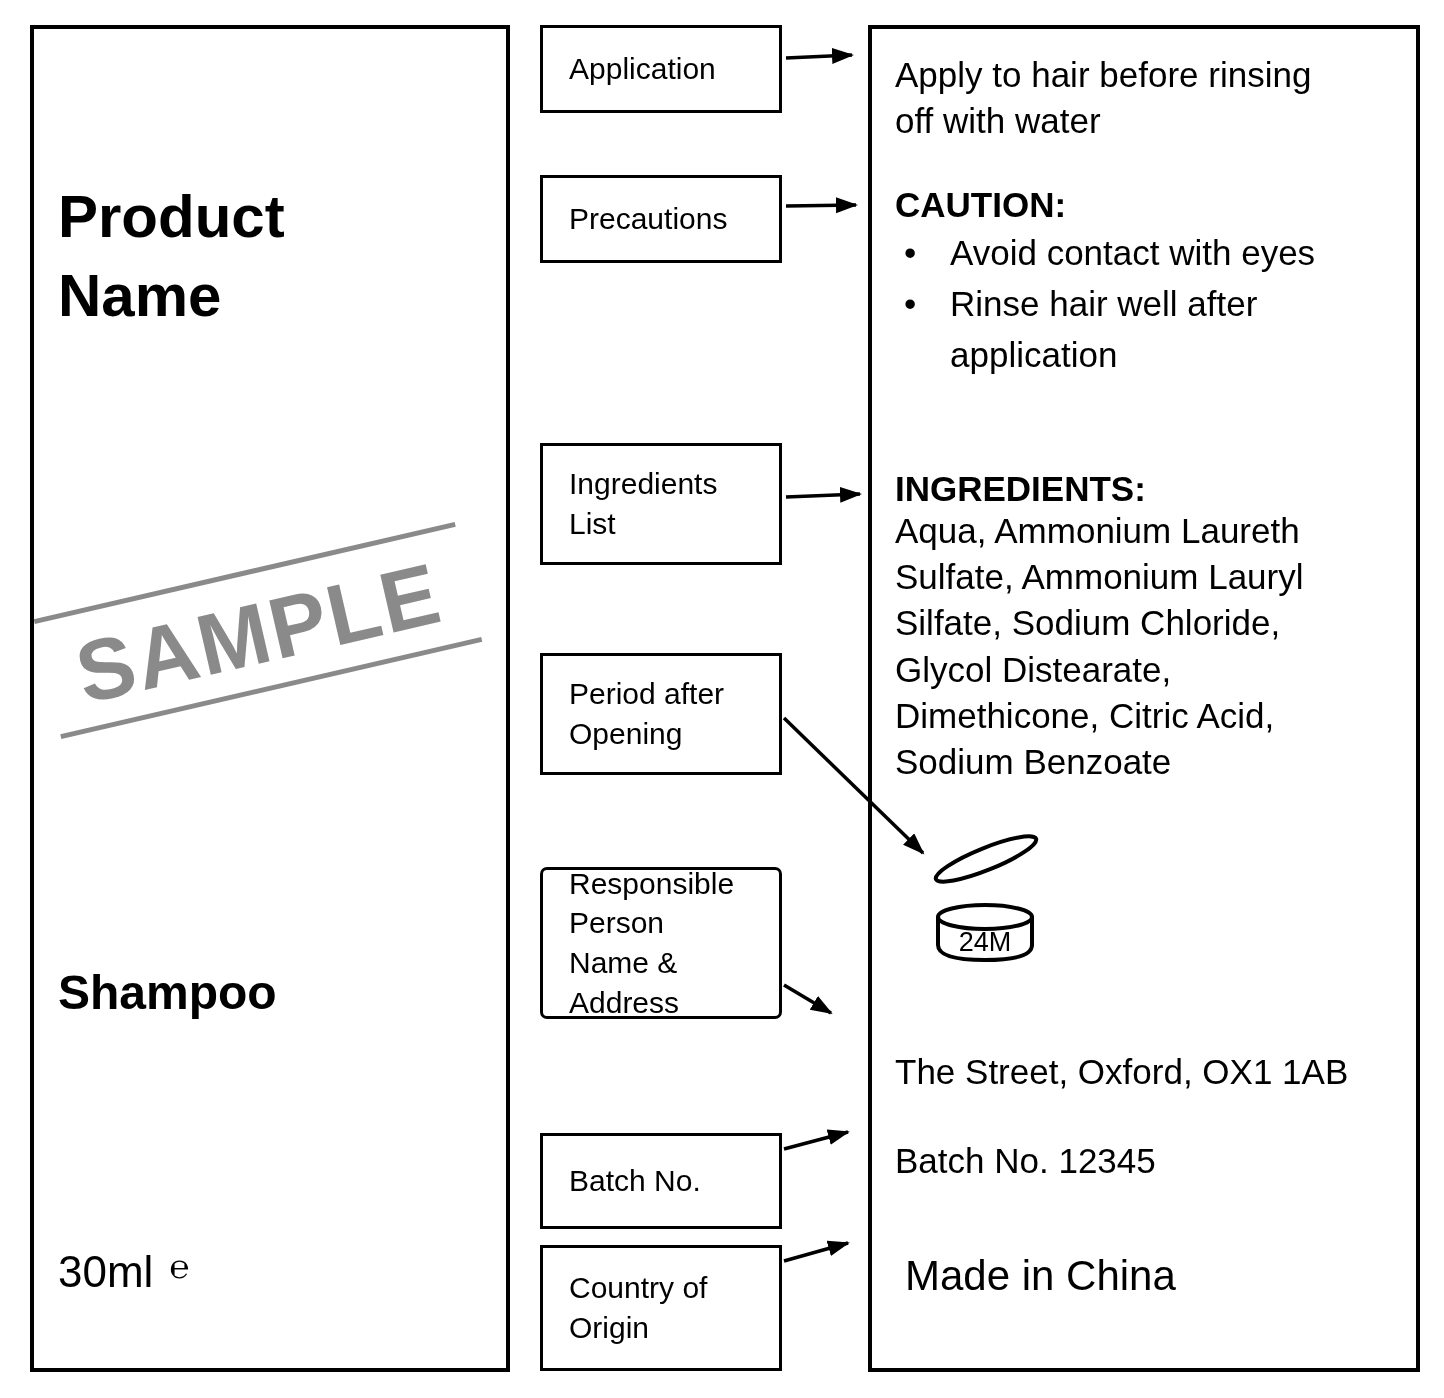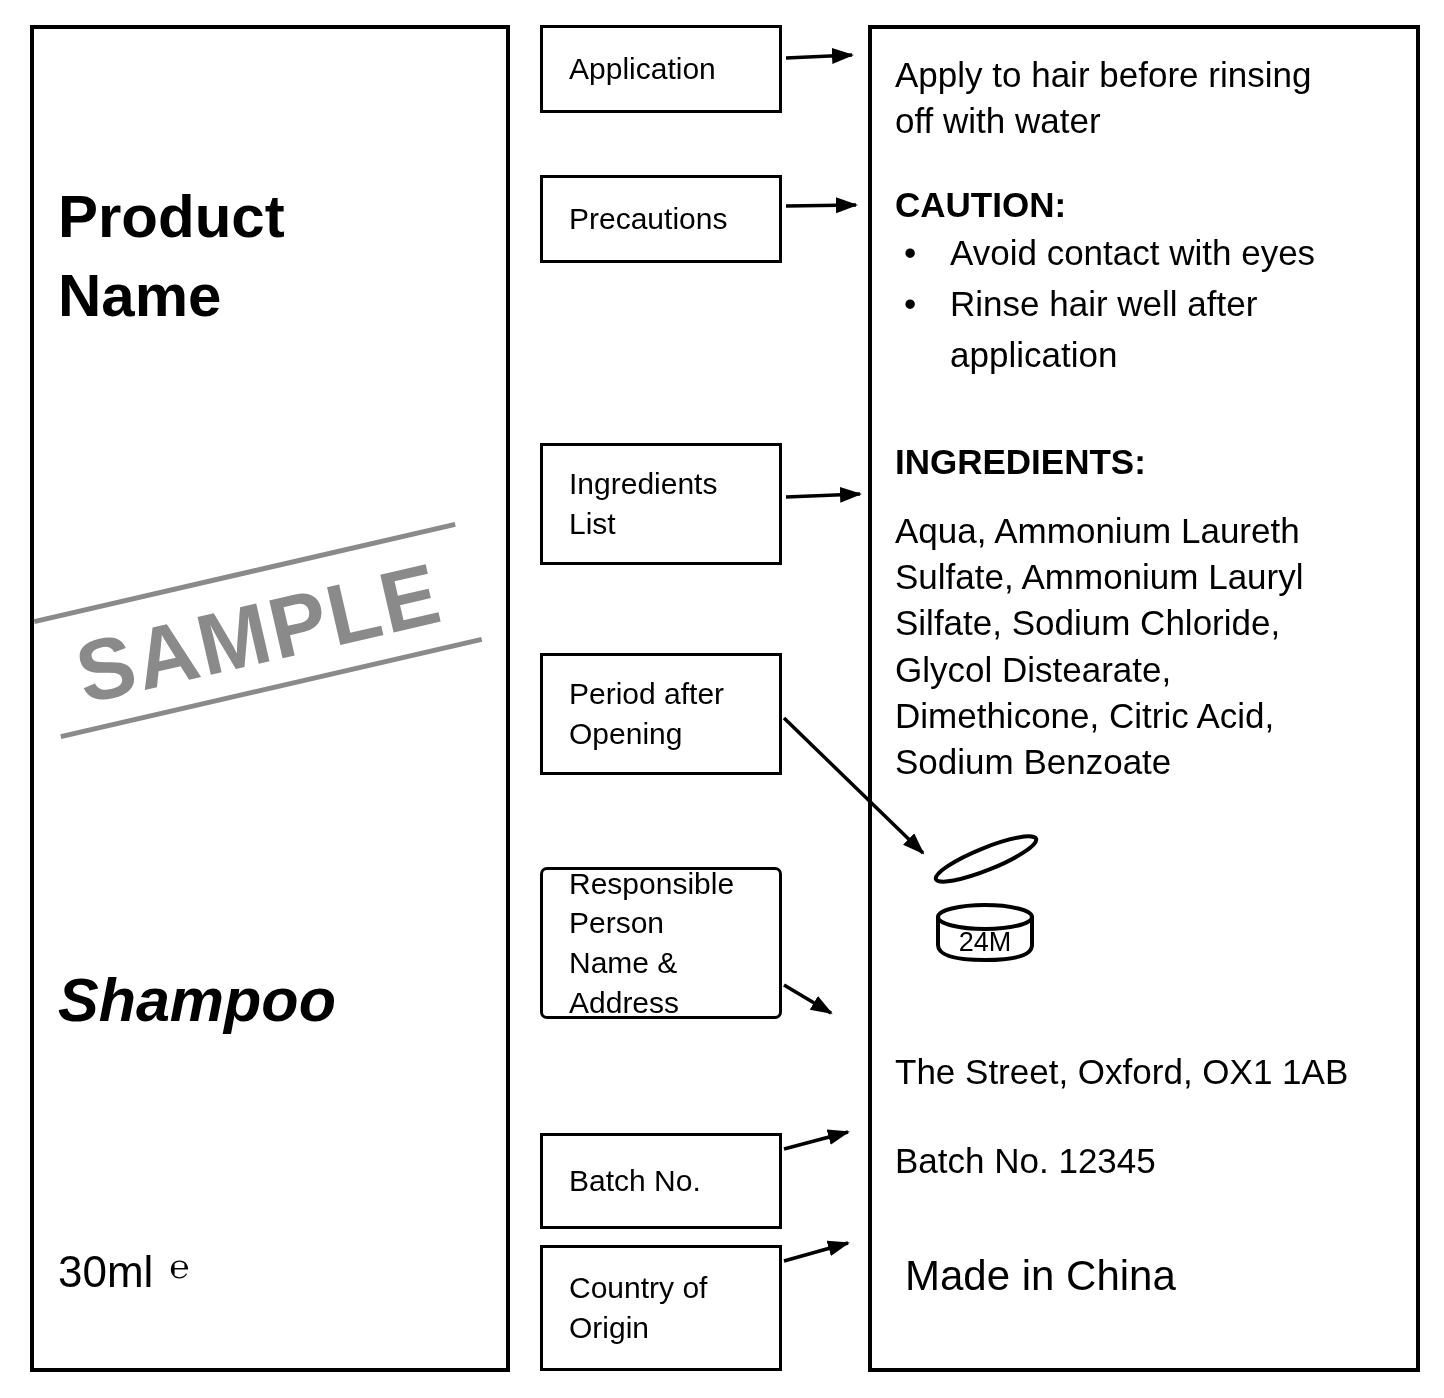--- a/index.html
+++ b/index.html
@@ -16,21 +16,21 @@
   .bold{font-weight:bold;}
 
   
   #product-name{left:24px;top:100px;font-size:60px;font-weight:bold;line-height:1.32;margin-top:48px;}
   #sample-wrap{
     left:8px;top:540px;width:432px;transform:rotate(-13deg);
     color:#8a8a8a;border-top:5px solid #8a8a8a;border-bottom:5px solid #8a8a8a;
     text-align:center;padding:10px 0 4px 0;
   }
   #sample-text{font-size:86px;font-weight:bold;letter-spacing:2px;}
-  #product-type{left:24px;top:936px;font-size:61px;font-weight:bold;font-style:italic;}
+  #product-type{left:24px;top:936px;font-size:48px;font-weight:bold;}
   #volume-row{left:24px;top:1218px;font-size:44px;}
   #estimated-sign{font-size:33px;position:relative;top:-9px;margin-left:16px;}
 
   
   .anno-box{
     position:absolute;left:540px;width:242px;border:3px solid #000;background:#fff;
     box-sizing:border-box;display:flex;align-items:center;
     padding:6px 8px 6px 26px;font-size:30px;line-height:1.32;
   }
   #box-application{top:25px;height:88px;}
@@ -92,21 +92,21 @@
       <span class="bullet">•</span>
       <span class="btext pre">Avoid contact with eyes</span>
     </div>
     <div class="bullet-row">
       <span class="bullet">•</span>
       <span class="btext pre">Rinse hair well after
 application</span>
     </div>
   </div>
 
-  <div class="abs rtext bold" style="left:23px;top:410px;">INGREDIENTS:</div>
+  <div class="abs rtext bold" style="left:23px;top:437px;">INGREDIENTS:</div>
   <div class="abs pre rtext" style="left:23px;top:479px;width:510px;">Aqua, Ammonium Laureth
 Sulfate, Ammonium Lauryl
 Silfate, Sodium Chloride,
 Glycol Distearate,
 Dimethicone, Citric Acid,
 Sodium Benzoate</div>
 
   <svg class="abs" style="left:36px;top:800px;" width="155" height="150" viewBox="0 0 155 150">
     <ellipse cx="78" cy="30" rx="54" ry="11" transform="rotate(-22 78 30)" fill="#fff" stroke="#000" stroke-width="4"></ellipse>
     <path d="M30 88 L30 116 Q30 131 77 131 Q124 131 124 116 L124 88" fill="#fff" stroke="#000" stroke-width="4"></path>

